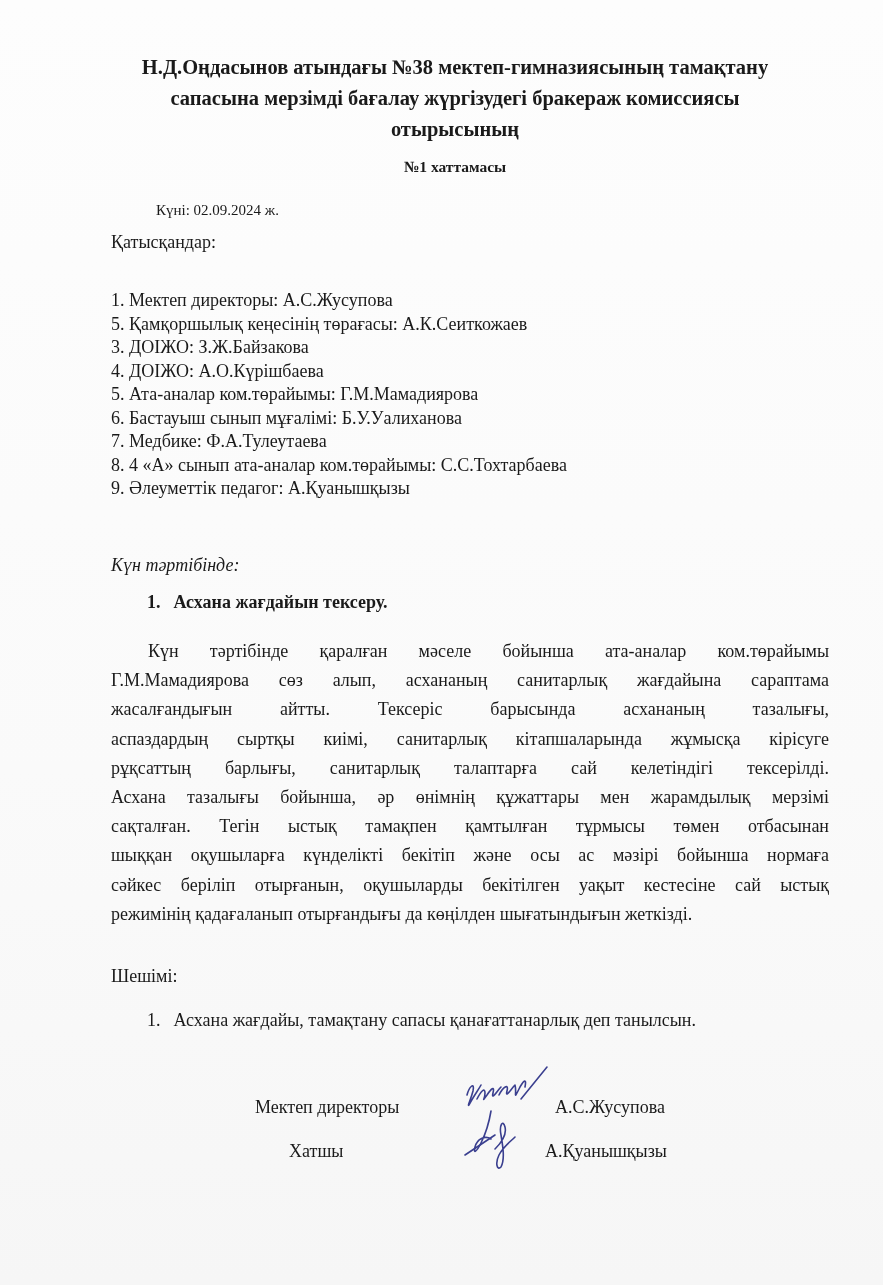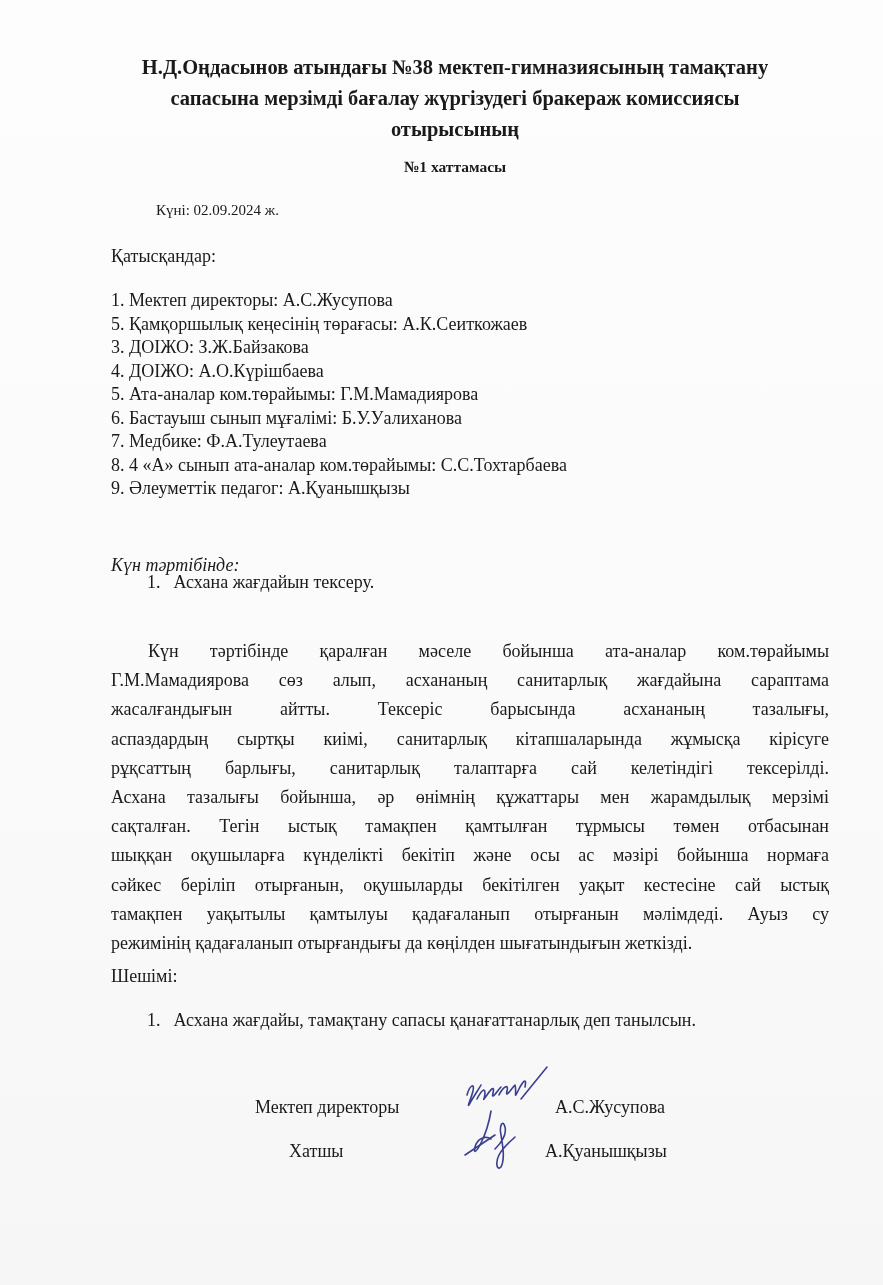--- a/index.html
+++ b/index.html
@@ -102,52 +102,51 @@
   <div class="title">
     <span class="title-line">Н.Д.Оңдасынов атындағы №38 мектеп-гимназиясының тамақтану</span>
     <span class="title-line">сапасына мерзімді бағалау жүргізудегі бракераж комиссиясы</span>
     <span class="title-line">отырысының</span>
   </div>
 
   <div class="subtitle">№1 хаттамасы</div>
 
   <div class="date">Күні: 02.09.2024 ж.</div>
 
-  <div class="label" style="top:246px;">Қатысқандар:</div>
+  <div class="label" style="top:232px;">Қатысқандар:</div>
 
   <ul class="participants">
     <li>1. Мектеп директоры: А.С.Жусупова</li>
     <li>5. Қамқоршылық кеңесінің төрағасы: А.К.Сеиткожаев</li>
     <li>3. ДОІЖО: З.Ж.Байзакова</li>
     <li>4. ДОІЖО: А.О.Күрішбаева</li>
     <li>5. Ата-аналар ком.төрайымы: Г.М.Мамадиярова</li>
     <li>6. Бастауыш сынып мұғалімі: Б.У.Уалиханова</li>
     <li>7. Медбике: Ф.А.Тулеутаева</li>
     <li>8. 4 «А» сынып ата-аналар ком.төрайымы: С.С.Тохтарбаева</li>
     <li>9. Әлеуметтік педагог: А.Қуанышқызы</li>
   </ul>
 
   <div class="label" style="top:555px;font-style:italic;">Күн тәртібінде:</div>
 
-  <div class="numbered" style="top:572px;">
+  <div class="numbered" style="top:592px;font-weight:bold;">
     <span class="num">1.</span>
     <span>Асхана жағдайын тексеру.</span>
   </div>
 
   <div class="para">
     <span class="para-line first">Күн тәртібінде қаралған мәселе бойынша ата-аналар ком.төрайымы</span>
     <span class="para-line">Г.М.Мамадиярова сөз алып, асхананың санитарлық жағдайына сараптама</span>
     <span class="para-line">жасалғандығын айтты. Тексеріс барысында асхананың тазалығы,</span>
     <span class="para-line">аспаздардың сыртқы киімі, санитарлық кітапшаларында жұмысқа кірісуге</span>
     <span class="para-line">рұқсаттың барлығы, санитарлық талаптарға сай келетіндігі тексерілді.</span>
     <span class="para-line">Асхана тазалығы бойынша, әр өнімнің құжаттары мен жарамдылық мерзімі</span>
     <span class="para-line">сақталған. Тегін ыстық тамақпен қамтылған тұрмысы төмен отбасынан</span>
     <span class="para-line">шыққан оқушыларға күнделікті бекітіп және осы ас мәзірі бойынша нормаға</span>
     <span class="para-line">сәйкес беріліп отырғанын, оқушыларды бекітілген уақыт кестесіне сай ыстық</span>
-    <span class="para-line">тамақпен уақытылы қамтылуы қадағаланып отырғанын мәлімдеді. Ауыз су</span>
     <span class="para-line last">режимінің қадағаланып отырғандығы да көңілден шығатындығын жеткізді.</span>
   </div>
 
   <div class="label" style="top:966px;">Шешімі:</div>
 
   <div class="numbered" style="top:1010px;">
     <span class="num">1.</span>
     <span>Асхана жағдайы, тамақтану сапасы қанағаттанарлық деп танылсын.</span>
   </div>
 

